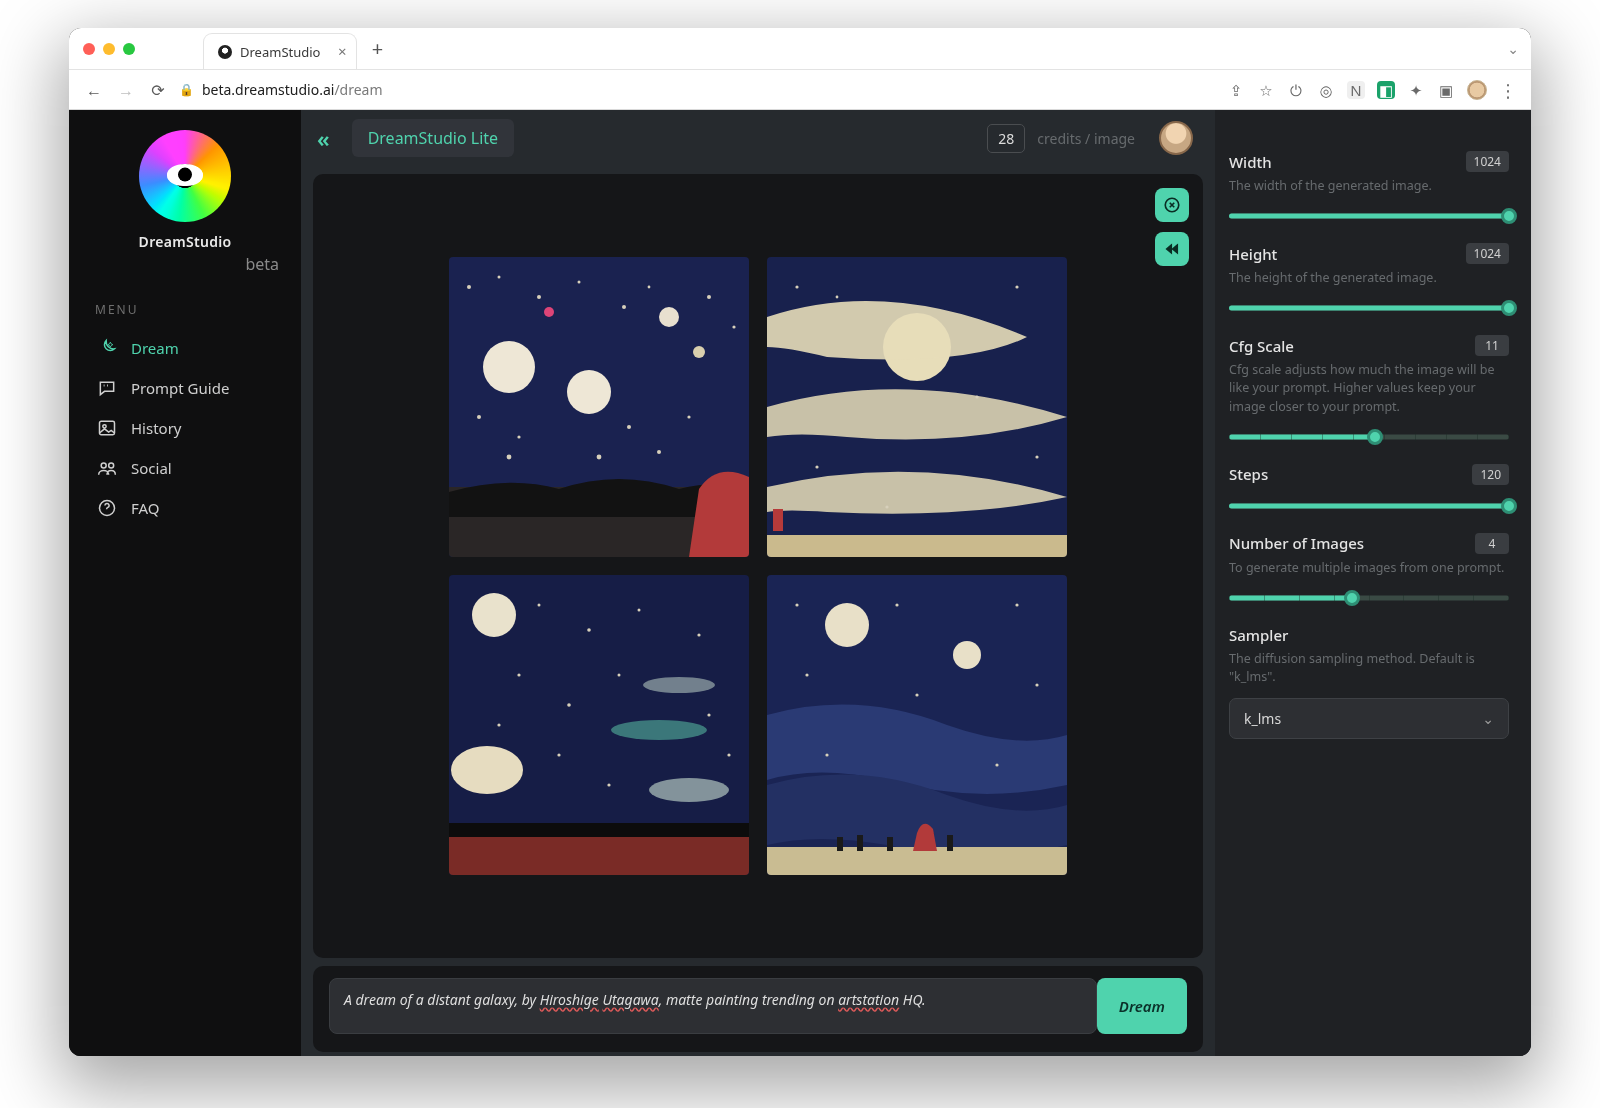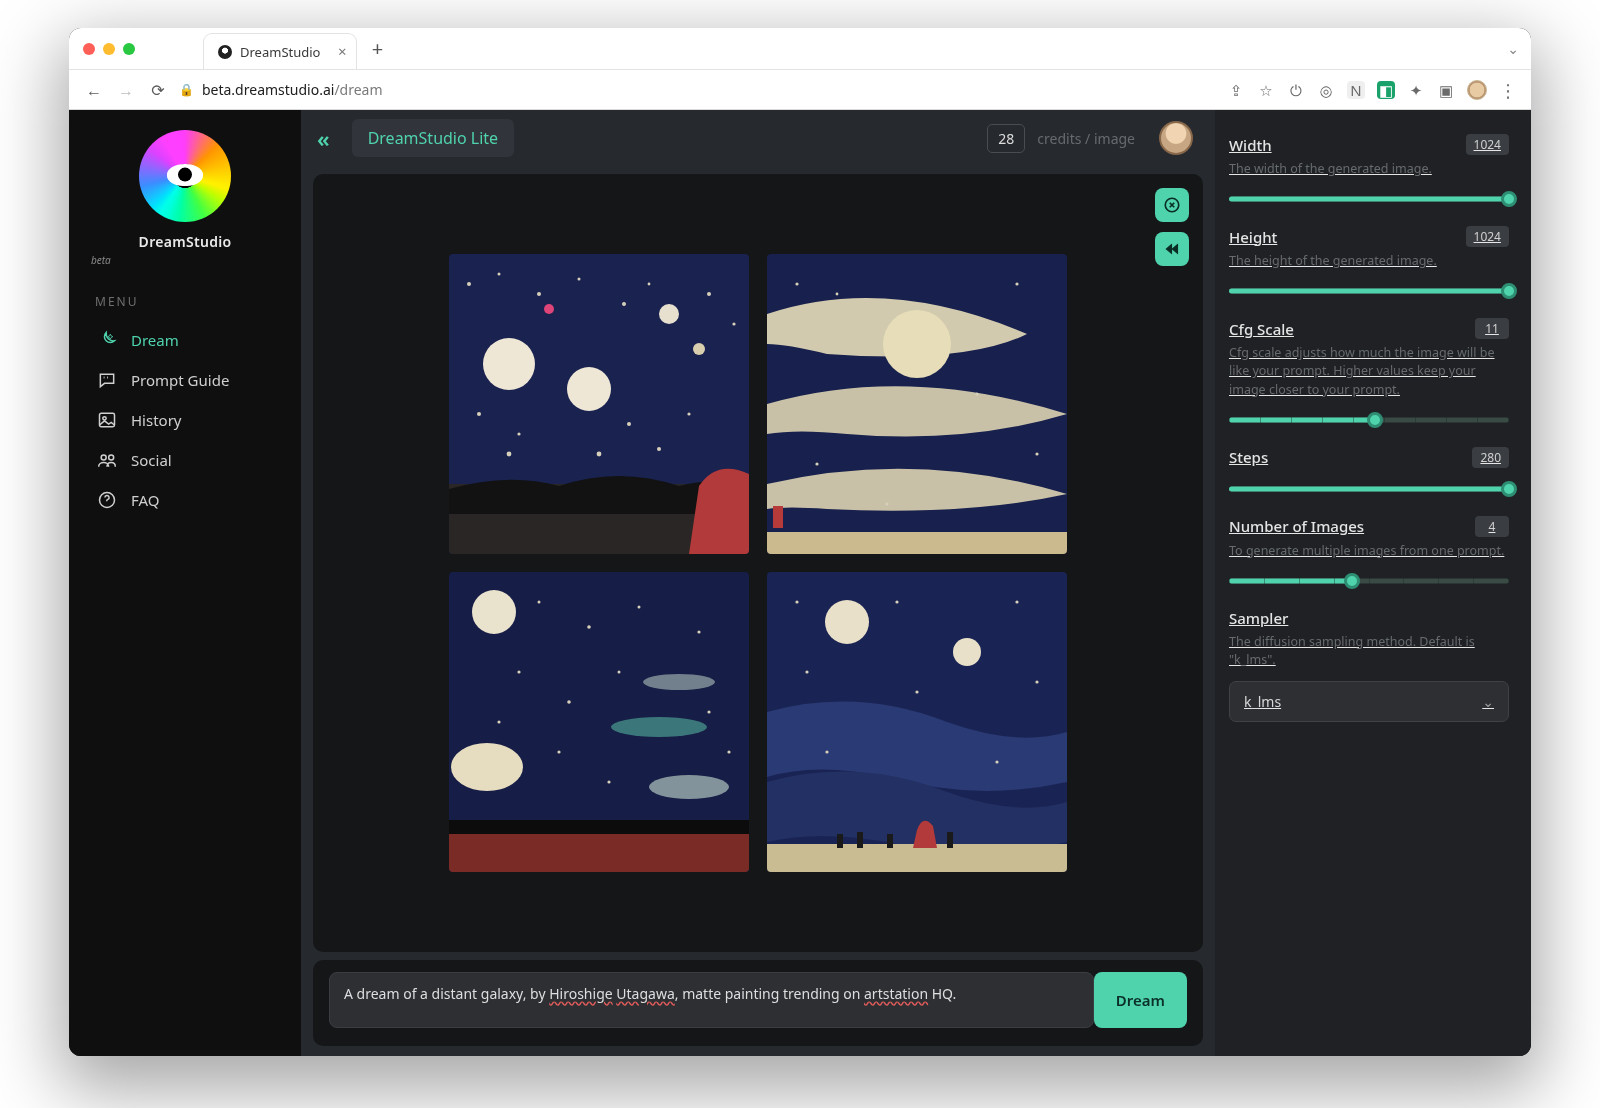--- a/index.html
+++ b/index.html
@@ -62,21 +62,21 @@
   
   .sidebar{width:232px;background:var(--sidebar);display:flex;flex-direction:column;padding:18px 22px;}
   .logo{width:92px;height:92px;border-radius:50%;margin:2px auto 10px;background:
     radial-gradient(circle at 50% 50%,#000 0 18%,transparent 19%),
     conic-gradient(#ff4fd8,#ff9f1a,#ffe61a,#66ff66,#1affd5,#4f8bff,#c24fff,#ff4fd8);
     filter:saturate(1.3) contrast(1.05);
     position:relative;}
   .logo::after{content:"";position:absolute;left:50%;top:50%;width:36px;height:22px;border-radius:60% 60% 55% 55%;background:#fff;transform:translate(-50%,-55%);}
   .logo::before{content:"";position:absolute;left:50%;top:50%;width:14px;height:14px;border-radius:50%;background:#000;transform:translate(-50%,-60%);z-index:2;}
   .brand{text-align:center;color:#e9e9e9;font-size:14px;font-weight:600;letter-spacing:.3px;}
-  .brand-sub{text-align:left;color:#8a8a8a;font-size:10px;font-style:italic;margin-top:2px;}
+  .brand-sub{text-align:right;color:#8a8a8a;font-size:16px;margin-top:2px;}
   .menu-head{color:#6f6f6f;font-size:12px;letter-spacing:2px;margin:26px 0 10px 4px;}
   .mitem{display:flex;align-items:center;gap:14px;color:#cfcfcf;font-size:15px;padding:10px 6px;border-radius:6px;cursor:pointer;}
   .mitem.active{color:var(--accent);}
   .mitem .mi-ico{width:20px;height:20px;display:flex;align-items:center;justify-content:center;color:inherit;}
   .mi-ico svg{width:20px;height:20px;stroke:currentColor;fill:none;stroke-width:1.8;}
 
   
   .topregion{flex:1;display:flex;overflow:hidden;}
   .stage-col{flex:1;display:flex;flex-direction:column;background:var(--panel);position:relative;min-width:0;}
   .app-topbar{height:56px;display:flex;align-items:center;padding:0 16px;background:var(--panel);}
@@ -90,27 +90,27 @@
   
   .canvas{flex:1;background:var(--panel-dark);border-radius:10px;margin:8px 12px;position:relative;display:flex;align-items:center;justify-content:center;overflow:hidden;}
   .actioncol{position:absolute;top:14px;right:14px;display:flex;flex-direction:column;gap:10px;}
   .actbtn{width:34px;height:34px;border-radius:8px;background:var(--accent);display:flex;align-items:center;justify-content:center;color:#0a0a0a;cursor:pointer;}
   .actbtn svg{width:18px;height:18px;stroke:#0a2d24;fill:none;stroke-width:2.2;}
   .grid{display:grid;grid-template-columns:repeat(2,300px);grid-template-rows:repeat(2,300px);gap:18px;}
   .tile{border-radius:4px;overflow:hidden;}
   .tile svg{width:100%;height:100%;display:block;}
 
   
-  .promptrow{display:flex;padding:12px 16px 18px;background:var(--panel-dark);margin:0 12px 10px;border-radius:10px;border-top:none;}
+  .promptrow{display:flex;padding:12px 16px 18px;background:var(--panel-dark);margin:0 12px 4px;border-radius:10px;border-top:none;font-style:italic;}
   .prompt{flex:1;background:var(--input-bg);border:1px solid #3a3d41;border-radius:8px;padding:10px 14px;font-size:14px;color:#dedede;min-height:56px;line-height:1.5;}
   .prompt .u{text-decoration-line:underline;text-decoration-style:wavy;text-decoration-color:#e05a5a;text-underline-offset:2px;}
   .dream-btn{background:var(--accent);color:#0b3029;font-weight:600;border-radius:8px;padding:0 22px;display:flex;align-items:center;cursor:pointer;font-size:15px;}
 
   
-  .settings{width:316px;background:var(--app-bg);padding:6px 22px 20px 14px;overflow:auto;text-decoration:underline;}
+  .settings{width:316px;background:var(--app-bg);padding:23px 22px 20px 14px;overflow:auto;}
   .settings::-webkit-scrollbar{width:0}
   .setcard{margin:18px 0 2px;}
   .set-head{display:flex;align-items:center;justify-content:space-between;}
   .set-title{color:#e4e4e4;font-size:15px;font-weight:500;}
   .set-val{background:var(--badge-bg);color:#d1d1d1;font-size:12px;padding:2px 8px;border-radius:4px;min-width:34px;text-align:center;}
   .set-desc{color:var(--text-dim);font-size:12.5px;margin-top:5px;line-height:1.45;}
   .slider{position:relative;height:18px;margin-top:12px;}
   .track{position:absolute;left:0;right:0;top:50%;height:5px;border-radius:3px;background:#3a4a44;transform:translateY(-50%);}
   .fill{position:absolute;left:0;top:50%;height:5px;border-radius:3px;background:var(--accent);transform:translateY(-50%);}
   .thumb{position:absolute;top:50%;width:16px;height:16px;border-radius:50%;background:var(--accent);transform:translate(-50%,-50%);border:3px solid #2e8e74;}
@@ -420,21 +420,21 @@
                 <span></span>
                 <span></span>
               </div>
             <div class="thumb" style="left:52%"></div>
           </div>
         </div>
 
         <div class="setcard">
           <div class="set-head">
             <span class="set-title">Steps</span>
-            <span class="set-val">280</span>
+            <span class="set-val">120</span>
           </div>
           <div class="slider">
             <div class="track"></div>
               <div class="fill" style="width:100%"></div>
               <div class="thumb" style="left:100%"></div>
           </div>
         </div>
 
         <div class="setcard">
           <div class="set-head">

